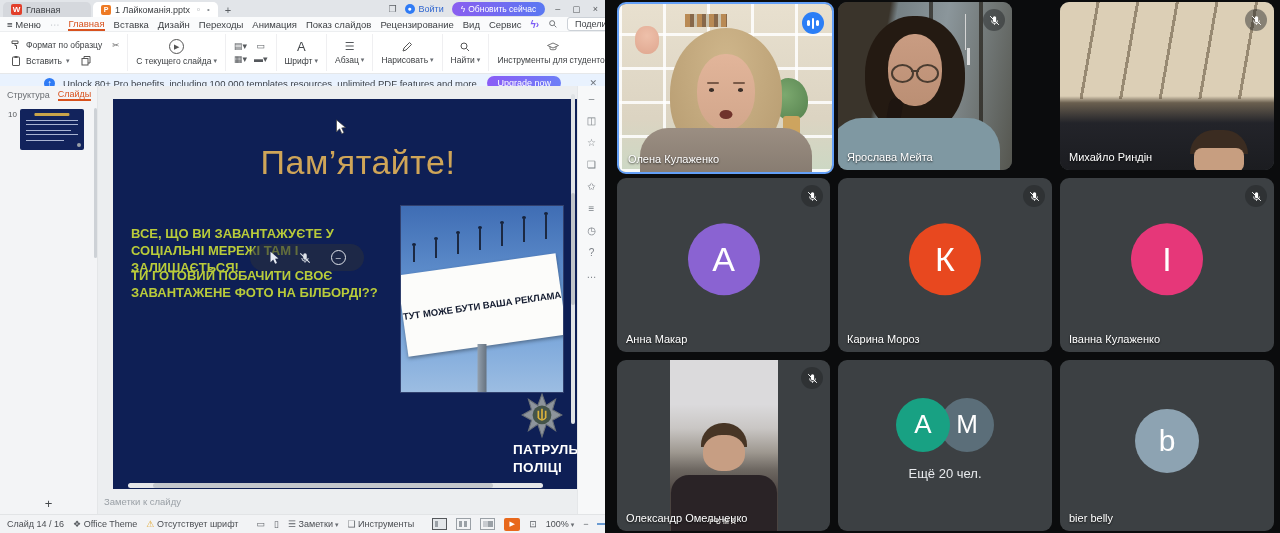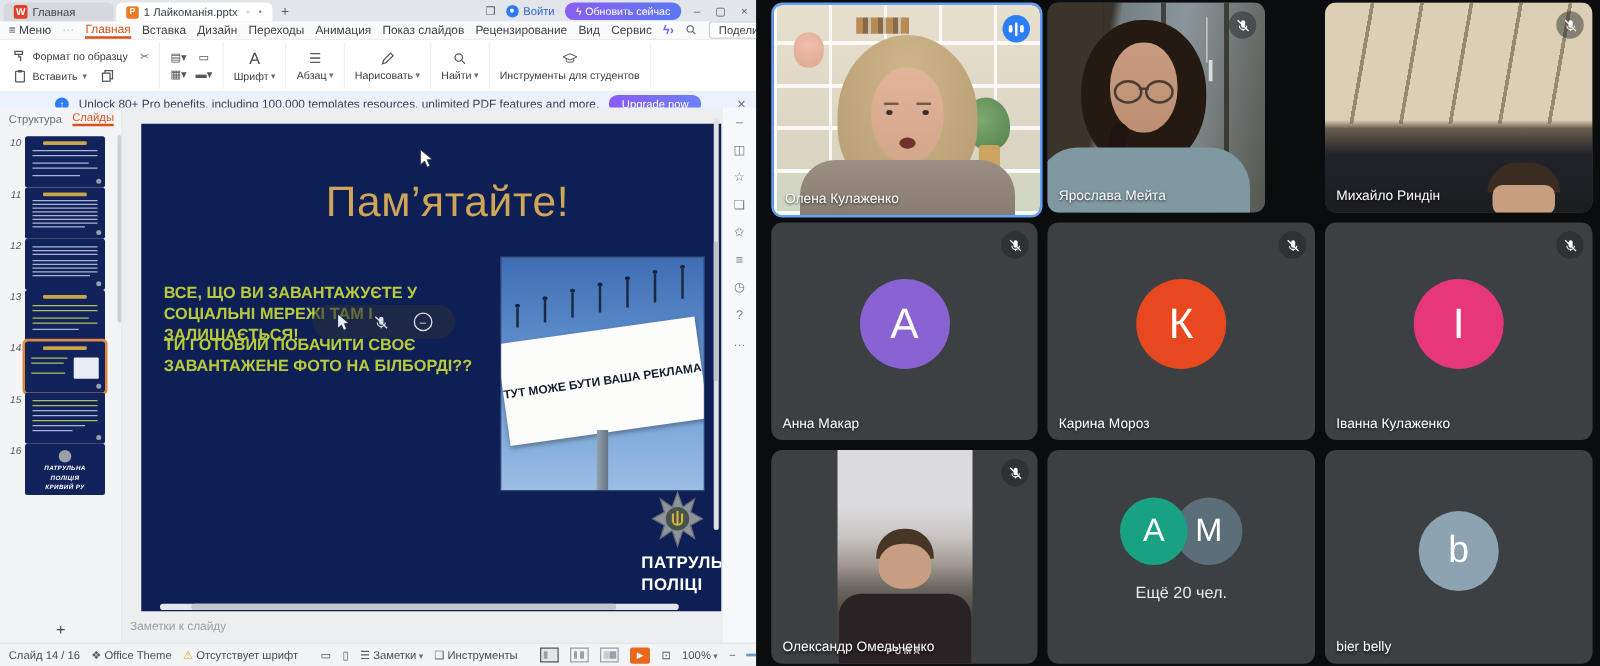--- a/index.html
+++ b/index.html
@@ -52,21 +52,21 @@
   .promo-dot{width:11px;height:11px;border-radius:50%;background:#2f7bf5;color:#fff;font-size:8px;display:flex;align-items:center;justify-content:center;}
   .promo-cta{background:linear-gradient(90deg,#8a5cf6,#6d7ff7);color:#fff;font-size:9px;padding:2px 10px;border-radius:9px;}
   .promo-x{position:absolute;right:8px;color:#70757c;font-size:9px;}
 
   
   .workarea{position:absolute;top:86px;left:0;right:0;bottom:18px;display:flex;}
   .spanel{width:97px;background:#f3f4f6;border-right:1px solid #e4e6e8;position:relative;flex:none;}
   .sp-head{height:18px;display:flex;align-items:center;gap:8px;padding:0 7px;font-size:9px;color:#6a6e73;}
   .sp-tab-active{color:#d8521e;border-bottom:2px solid #d8521e;}
   .sp-chev{margin-left:auto;color:#8a8f94;}
-  .thumbs{position:absolute;top:20px;left:0;right:4px;bottom:22px;display:flex;flex-direction:column;gap:0;padding-top:3px;overflow:hidden;font-style:italic;}
+  .thumbs{position:absolute;top:20px;left:0;right:4px;bottom:22px;display:flex;flex-direction:row;gap:0;padding-top:3px;overflow:hidden;}
   .trow{display:flex;gap:3px;padding-left:4px;}
   .tnum{width:13px;font-size:8px;color:#55585c;text-align:right;flex:none;padding-top:1px;}
   .thumb{width:64px;height:41px;background:#12235c;border-radius:2px;position:relative;overflow:hidden;flex:none;}
   .thumb.sel{outline:2px solid #e0883c;}
   .tt{position:absolute;top:4px;left:50%;transform:translateX(-50%);width:55%;height:2.5px;background:#c9a44a;border-radius:1px;}
   .tl{position:absolute;left:6px;right:6px;height:1.2px;background:rgba(220,230,250,.75);}
   .tlg{background:rgba(190,210,90,.9);}
   .tdot{position:absolute;right:3px;bottom:3px;width:4px;height:4px;border-radius:50%;background:#9aa0a8;}
   .timg{position:absolute;right:5px;top:13px;width:20px;height:17px;background:#e9eef6;border-radius:1px;}
   .t16-badge{position:absolute;top:5px;left:50%;transform:translateX(-50%);width:10px;height:10px;background:#9aa0a8;border-radius:50%;}
@@ -259,20 +259,29 @@
             </svg>
           <span>Вставить</span>
             <span class="glyph arrow" data-glyph="▾"></span>
           <svg class="ric" viewBox="0 0 24 24" style="margin-left:6px;">
               <rect x="4" y="7" width="12" height="13" fill="none" stroke="#555" stroke-width="2"></rect>
               <path d="M8 7V3h12v13h-4" fill="none" stroke="#555" stroke-width="2"></path>
             </svg>
         </span>
       </div>
       <div class="rgroup">
+        <span class="play-circle">
+            <span class="glyph" data-glyph="▶"></span>
+          </span>
+        <span class="rlbl">
+            <span>С текущего слайда</span>
+            <span class="glyph arrow" data-glyph="▾"></span>
+          </span>
+      </div>
+      <div class="rgroup">
         <span class="icon-grid">
           <span class="glyph" data-glyph="▤▾"></span>
           <span class="glyph" data-glyph="▭"></span>
           <span class="glyph" data-glyph="▦▾"></span>
           <span class="glyph" data-glyph="▬▾"></span>
         </span>
       </div>
       <div class="rgroup">
         <span class="bigA">A</span>
         <span class="rlbl">

